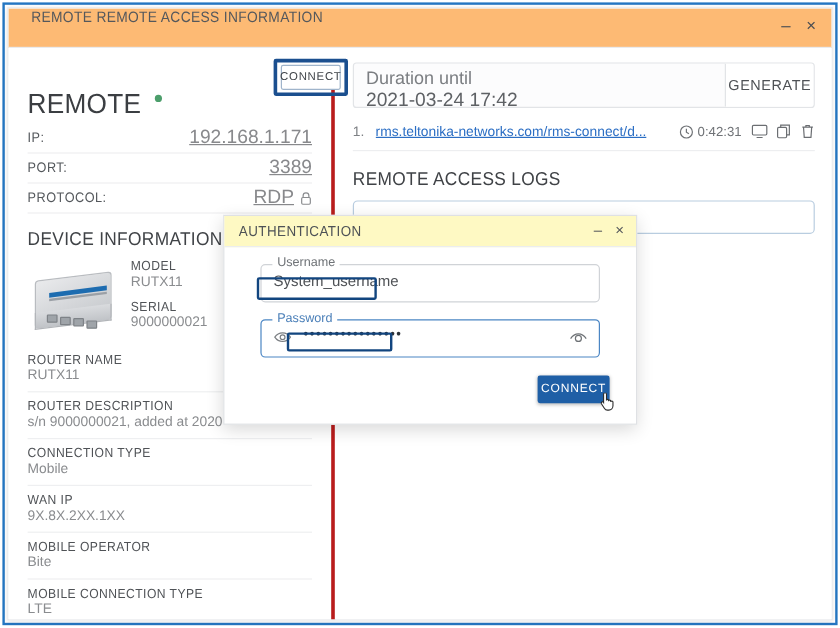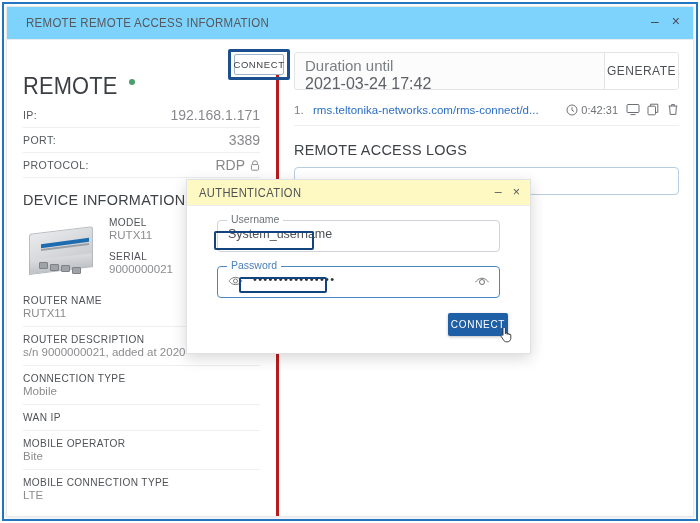--- a/index.html
+++ b/index.html
@@ -26,23 +26,23 @@
     width: 688px; height: 511px;
     background: #ffffff;
     border: 1px solid #e7e9eb;
     box-shadow: 0 1px 4px rgba(0,0,0,.10);
     overflow: hidden;
   }
 
   .titlebar {
     position: absolute; left: 0; top: 0;
     width: 100%; height: 33px;
-    background: #7dd3fc;
+    background: #fdba74;
     border-bottom: 1px solid #e9ebee;
-    display: flex; align-items: center;
+    display: flex; align-items: flex-start;
   }
   .titlebar .title {
     margin-left: 19px;
     font-size: 12.5px;
     letter-spacing: .3px;
     color: #55585c;
     font-family: "Liberation Sans Narrow", "Liberation Sans", sans-serif;
     transform: scaleX(.92); transform-origin: left center;
   }
   .win-ctrls {
@@ -91,21 +91,21 @@
     display: flex; justify-content: space-between; align-items: center;
     border-bottom: 1px solid #eeeff1;
     height: 25px;
     font-size: 11.5px;
   }
   .kv-k {
     color: #54585c; letter-spacing: .45px;
     font-family: "Liberation Sans Narrow", "Liberation Sans", sans-serif;
     transform: scaleX(.92); transform-origin: left center;
   }
-  .kv-v { color: #88898c; font-size: 14px; display:flex; align-items:center; gap:5px;}
+  .kv-v { color: #88898c; font-size: 16px; display:flex; align-items:center; gap:5px;text-decoration:underline;}
 
   .sect-title {
     margin-top: 13px; margin-bottom: 7px;
     font-size: 15.5px; color: #3f4246; letter-spacing: .3px;
     font-family: "Liberation Sans Narrow", "Liberation Sans", sans-serif;
     transform: scaleX(.93); transform-origin: left center;
   }
 
   .devinfo { display: flex; gap: 10px; }
   .router-img {
@@ -169,21 +169,21 @@
     font-family: "Liberation Sans Narrow", "Liberation Sans", sans-serif;
   }
 
   .link-row {
     display: flex; align-items: center; gap: 8px;
     margin-top: 13px; padding-bottom: 9px;
     border-bottom: 1px solid #edeef0;
     font-size: 11.5px;
   }
   .link-idx { color: #7e8185; width: 11px; }
-  .link-url { color: #2b6ec4; flex: 1; white-space: nowrap; overflow: hidden; cursor: pointer;}
+  .link-url { color: #2b6ec4; text-decoration: underline; flex: 1; white-space: nowrap; overflow: hidden; cursor: pointer;}
   .link-time { color: #6f7276; font-size: 11px; display: flex; align-items: center; gap: 3px; }
   .link-icons { display: flex; align-items: center; gap: 7px; color: #6b6e72; }
 
   .logs-title {
     margin-top: 15px;
     font-size: 15.5px; color: #3f4246; letter-spacing: .3px;
     font-family: "Liberation Sans Narrow", "Liberation Sans", sans-serif;
     transform: scaleX(.93); transform-origin: left center;
   }
   .logs-box {
@@ -363,20 +363,21 @@
         <div class="stack-fld">
           <div class="fld-k">ROUTER DESCRIPTION</div>
           <div class="fld-v">s/n 9000000021, added at 2020</div>
         </div>
         <div class="stack-fld">
           <div class="fld-k">CONNECTION TYPE</div>
           <div class="fld-v">Mobile</div>
         </div>
         <div class="stack-fld">
           <div class="fld-k">WAN IP</div>
+          <div class="fld-v">9X.8X.2XX.1XX</div>
         </div>
         <div class="stack-fld">
           <div class="fld-k">MOBILE OPERATOR</div>
           <div class="fld-v">Bite</div>
         </div>
         <div class="stack-fld">
           <div class="fld-k">MOBILE CONNECTION TYPE</div>
           <div class="fld-v">LTE</div>
         </div>
       </div>

